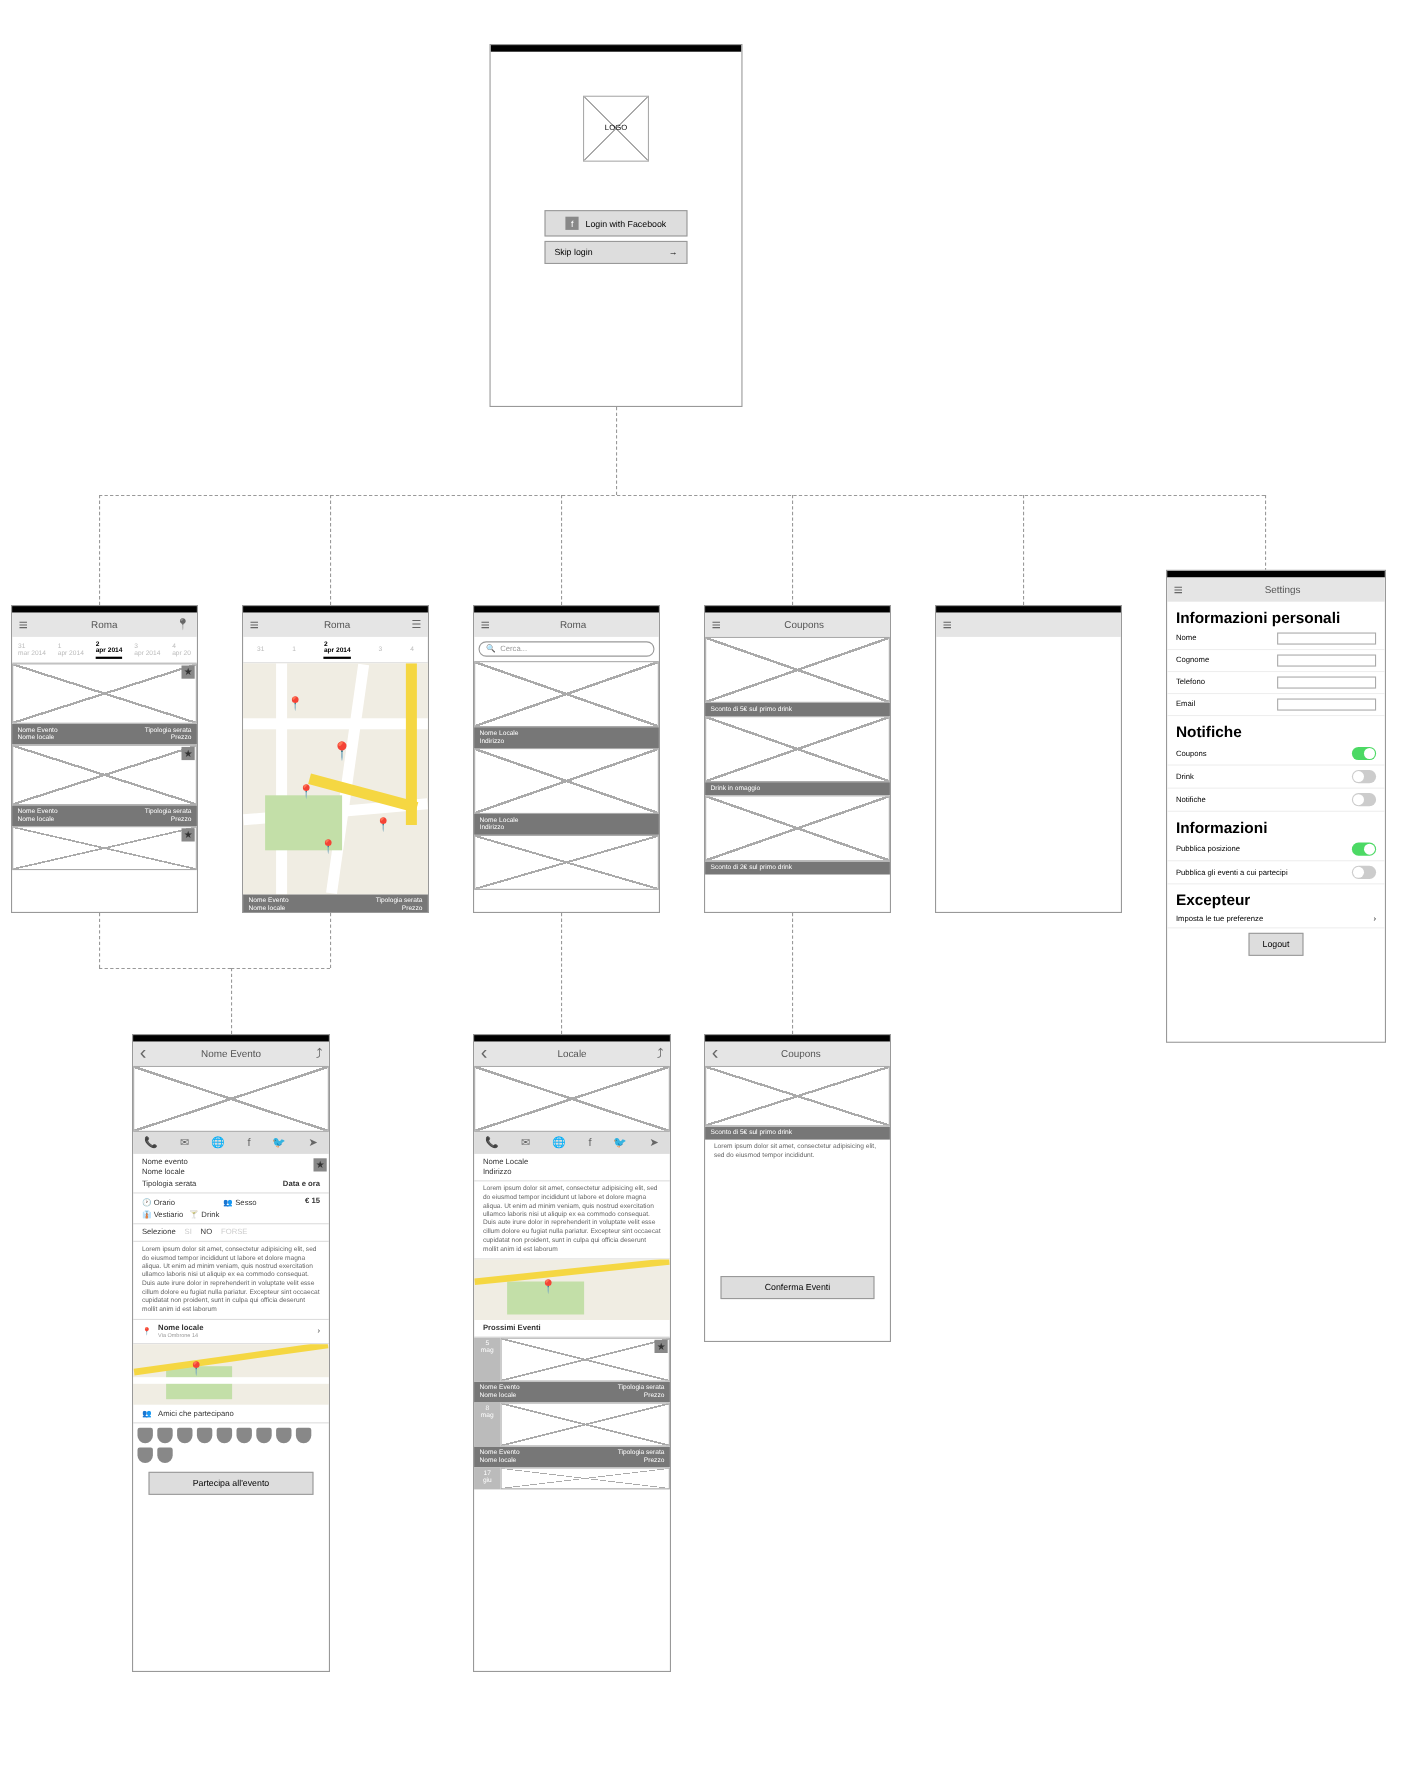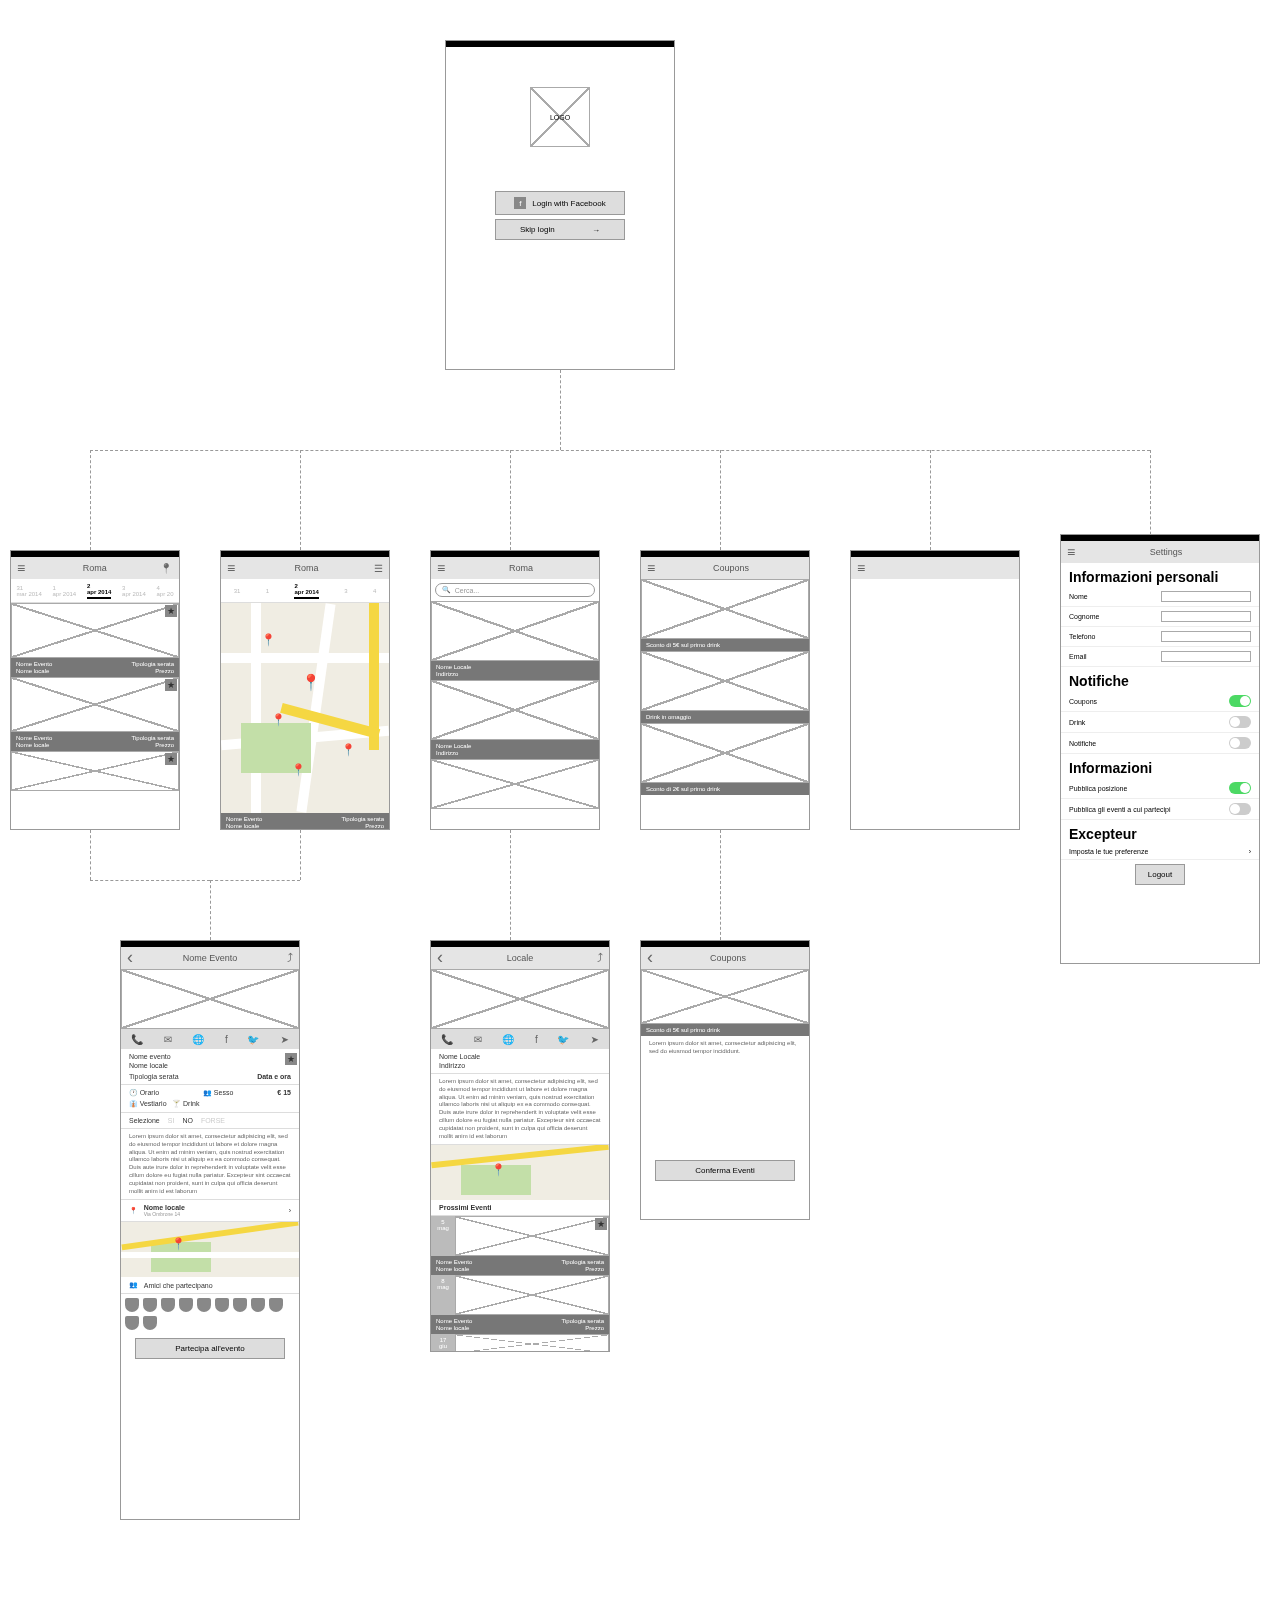--- a/index.html
+++ b/index.html
@@ -68,21 +68,21 @@
   <div class="statusbar"></div>
   <div style="padding:40px 0;text-align:center">
     <div class="xbox" style="width:60px;height:60px;margin:0 auto;position:relative">
       <span style="position:absolute;top:50%;left:50%;transform:translate(-50%,-50%);font-size:7px;z-index:1">LOGO</span>
     </div>
   </div>
   <div class="btn" style="width:130px;display:flex;align-items:center;gap:6px;justify-content:center">
     <span style="background:#888;color:#fff;width:12px;height:12px;font-size:8px;display:inline-flex;align-items:center;justify-content:center">f</span>
     <span>Login with Facebook</span>
   </div>
-  <div class="btn" style="width:130px;display:flex;align-items:center;justify-content:space-between;padding:5px 24px">
+  <div class="btn" style="width:130px;display:flex;align-items:center;justify-content:space-between;padding:5px 8px">
     <span>Skip login</span>
     <span>→</span>
   </div>
 </div>
 
 <div class="screen" style="left:10px;top:550px;width:170px;height:280px">
   <div class="statusbar"></div>
   <div class="titlebar">
       <span class="hamburger"></span>
       <span class="t">Roma</span>
@@ -237,21 +237,21 @@
   <div class="xbox" style="height:60px"></div>
   <div class="graybar">
       <span>Drink in omaggio</span>
     </div>
   <div class="xbox" style="height:60px"></div>
   <div class="graybar">
       <span>Sconto di 2€ sul primo drink</span>
     </div>
 </div>
 
-<div class="screen" style="left:1060px;top:534px;width:200px;height:430px">
+<div class="screen" style="left:1060px;top:518px;width:200px;height:430px">
   <div class="statusbar"></div>
   <div class="titlebar">
       <span class="hamburger"></span>
       <span class="t">Settings</span>
       <span></span>
     </div>
   <div class="settings-head">Informazioni personali</div>
   <div class="settings-row">
       <span>Nome</span>
       <div class="input"></div>
@@ -365,21 +365,21 @@
       <div class="person"></div>
     <div class="person"></div>
       <div class="person"></div>
       <div class="person"></div>
       <div class="person"></div>
       <div class="person"></div>
   </div>
   <div class="btn" style="width:150px">Partecipa all'evento</div>
 </div>
 
-<div class="screen" style="left:430px;top:940px;width:180px;height:412px">
+<div class="screen" style="left:430px;top:940px;width:180px;height:580px">
   <div class="statusbar"></div>
   <div class="titlebar">
       <span class="back"></span>
       <span class="t">Locale</span>
       <span class="share"></span>
     </div>
   <div class="xbox" style="height:60px"></div>
   <div class="iconrow">
     <span>📞</span>
       <span>✉</span>

